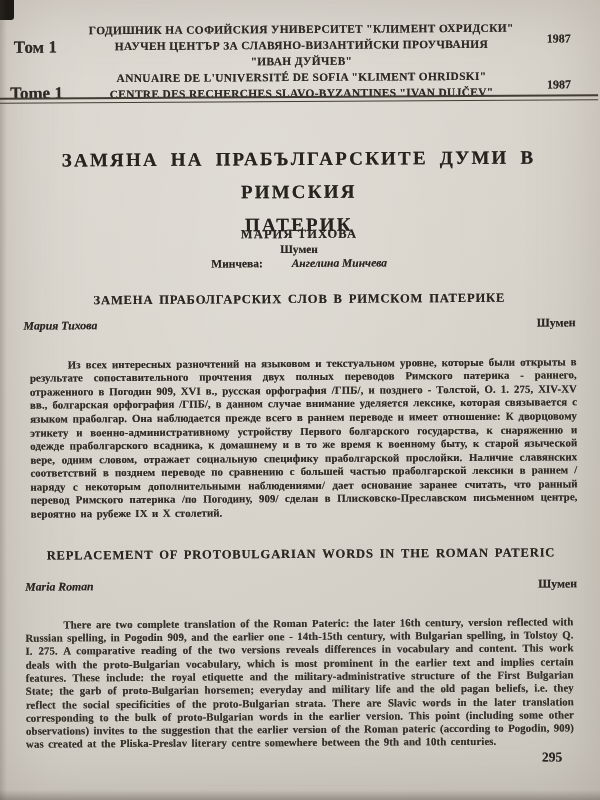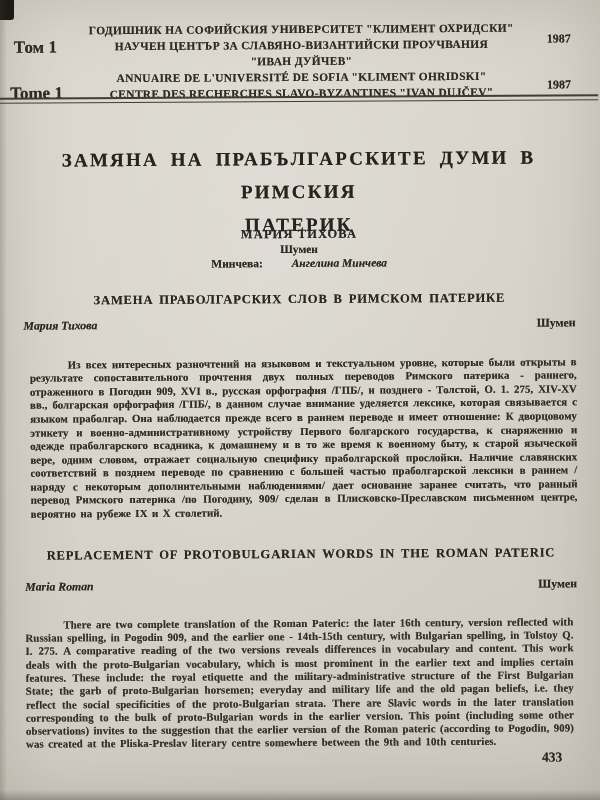--- a/index.html
+++ b/index.html
@@ -111,17 +111,17 @@
     </div>
     <p class="abstract ru-abstract txt">Из всех интересных разночтений на языковом и текстуальном уровне, которые были открыты в результате сопоставительного прочтения двух полных переводов Римского патерика - раннего, отраженного в Погодин 909, XVI в., русская орфография /ГПБ/, и позднего - Толстой, О. 1. 275, XIV-XV вв., болгарская орфография /ГПБ/, в данном случае внимание уделяется лексике, которая связывается с языком праболгар. Она наблюдается прежде всего в раннем переводе и имеет отношение: К дворцовому этикету и военно-административному устройству Первого болгарского государства, к снаряжению и одежде праболгарского всадника, к домашнему и в то же время к военному быту, к старой языческой вере, одним словом, отражает социальную специфику праболгарской прослойки. Наличие славянских соответствий в позднем переводе по сравнению с большей частью праболгарской лексики в раннем /наряду с некоторым дополнительными наблюдениями/ дает основание заранее считать, что ранный перевод Римского патерика /по Погодину, 909/ сделан в Плисковско-Преславском письменном центре, вероятно на рубеже IX и X столетий.</p>
 
     <div class="sec-heading en-heading txt">REPLACEMENT OF PROTOBULGARIAN WORDS IN THE ROMAN PATERIC</div>
     <div class="byline en-byline">
       <span class="name txt">Maria Roman</span>
       <span class="city txt">Шумен</span>
     </div>
     <p class="abstract en-abstract txt">There are two complete translation of the Roman Pateric: the later 16th century, version reflected with Russian spelling, in Pogodin 909, and the earlier one - 14th-15th century, with Bulgarian spelling, in Tolstoy Q. I. 275. A comparative reading of the two versions reveals differences in vocabulary and content. This work deals with the proto-Bulgarian vocabulary, which is most prominent in the earlier text and implies certain features. These include: the royal etiquette and the military-administrative structure of the First Bulgarian State; the garb of proto-Bulgarian horsemen; everyday and military life and the old pagan beliefs, i.e. they reflect the social specificities of the proto-Bulgarian strata. There are Slavic words in the later translation corresponding to the bulk of proto-Bulgarian words in the earlier version. This point (including some other observations) invites to the suggestion that the earlier version of the Roman pateric (according to Pogodin, 909) was created at the Pliska-Preslav literary centre somewhere between the 9th and 10th centuries.</p>
 
-    <div class="page-number txt">433</div>
+    <div class="page-number txt">295</div>
   </div>
 
   <div class="bottom-shade"></div>
 </div>
 
 </body></html>

